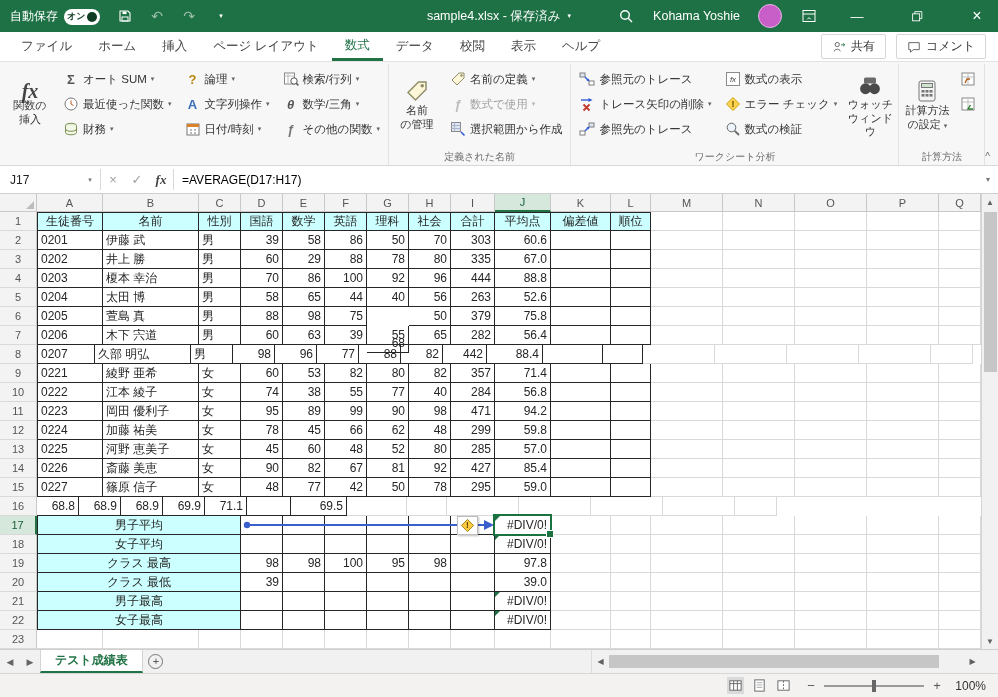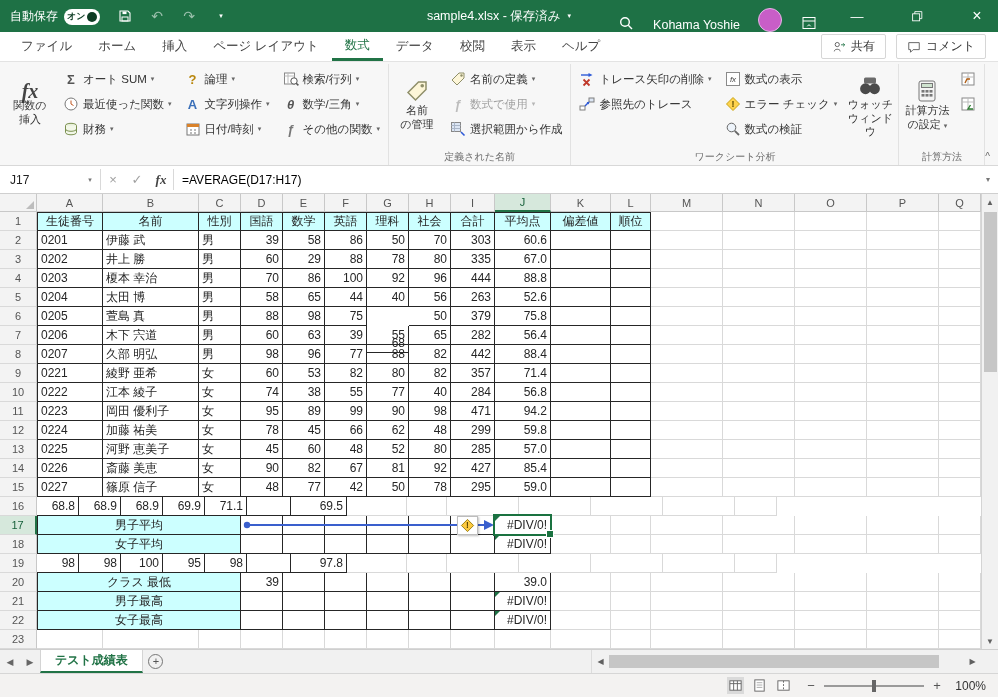--- a/index.html
+++ b/index.html
@@ -14,21 +14,21 @@
 .pill{width:36px;height:16px;background:#fff;border-radius:8px;display:flex;align-items:center;
  justify-content:space-between;padding:0 3px}
 .pill .ptxt{font-size:9px;color:#0e3d24;font-weight:bold}
 .pill .knob{width:10px;height:10px;border-radius:50%;background:#0e3d24}
 .qat{display:flex;align-items:center;gap:14px;margin-left:16px}
 .qbtn{display:flex;align-items:center;justify-content:center;width:18px;height:18px;font-size:14px}
 .dim{opacity:.55}
 .t-center{position:absolute;left:50%;transform:translateX(-50%);display:flex;align-items:center;gap:7px;
  font-size:12.5px;white-space:nowrap}
 .carW{font-size:7px}
-.t-right{margin-left:auto;display:flex;align-items:flex-end;gap:18px}
+.t-right{margin-left:auto;display:flex;align-items:center;gap:18px}
 .uname{font-size:12.5px}
 .avatar{width:24px;height:24px;border-radius:50%;background:#c85ec7;border:1px solid #e7b6e6}
 .wbtn{width:42px;height:32px;display:flex;align-items:center;justify-content:center;font-size:13px}
 
 
 .tabrow{position:absolute;top:32px;left:0;right:0;height:30px;background:#fff;border-bottom:1px solid #e3e3e3;
  display:flex;align-items:stretch;padding-left:8px}
 .rtab{padding:0 13px;display:flex;align-items:center;font-size:12.5px;color:#444}
 .rtab.active{color:#217346;border-bottom:3px solid #217346}
 .tr-right{margin-left:auto;display:flex;gap:10px;align-items:center;padding-right:12px}
@@ -360,20 +360,31 @@
     </div>
     <div class="rgl">定義された名前</div>
   </div>
 
   <div class="rgroup">
     <div class="rgc">
       <div class="rcol">
         <div class="sbtn">
           <span class="icn">
             <svg viewBox="0 0 16 16">
+                <rect x="1" y="2" width="5" height="4" fill="#dce6f4" stroke="#7f7f7f"></rect>
+                <rect x="10" y="10" width="5" height="4" fill="#fff" stroke="#7f7f7f"></rect>
+                <path d="M6 6 L9.4 9.4" stroke="#2f5bd7" stroke-width="1.4"></path>
+                <polygon points="10.6,10.6 7.6,9.8 9.8,7.6" fill="#2f5bd7"></polygon>
+              </svg>
+          </span>
+          <span>参照元のトレース</span>
+        </div>
+        <div class="sbtn">
+          <span class="icn">
+            <svg viewBox="0 0 16 16">
                 <path d="M2 4 h8" stroke="#2f5bd7" stroke-width="1.4"></path>
                 <polygon points="13.5,4 9.5,2 9.5,6" fill="#2f5bd7"></polygon>
                 <path d="M4.5 8.5 l6 6 M10.5 8.5 l-6 6" stroke="#c0392b" stroke-width="1.8"></path>
               </svg>
           </span>
           <span>トレース矢印の削除</span>
           <span class="car">▾</span>
         </div>
         <div class="sbtn">
           <span class="icn">
@@ -654,21 +665,21 @@
         <div class="c tb" style="width: 60px;"></div>
         <div class="c tb" style="width: 40px;"></div>
         <div class="c" style="width: 72px;"></div>
         <div class="c" style="width: 72px;"></div>
         <div class="c" style="width: 72px;"></div>
         <div class="c" style="width: 72px;"></div>
         <div class="c" style="width: 42px;"></div>
       </div>
       <div class="grow">
         <div class="gut" style="width: 37px;">8</div>
-        <div class="c tb lft bl" style="width: 66px;">0207</div>
+        <div class="c tb lft bl" style="width: 58px;">0207</div>
         <div class="c tb lft" style="width: 96px;">久部 明弘</div>
         <div class="c tb lft" style="width: 42px;">男</div>
         <div class="c tb rgt" style="width: 42px;">98</div>
         <div class="c tb rgt" style="width: 42px;">96</div>
         <div class="c tb rgt" style="width: 42px;">77</div>
         <div class="c tb rgt" style="width: 42px;">88</div>
         <div class="c tb rgt" style="width: 42px;">82</div>
         <div class="c tb rgt" style="width: 44px;">442</div>
         <div class="c tb rgt" style="width: 56px;">88.4</div>
         <div class="c tb" style="width: 60px;"></div>
@@ -867,20 +878,21 @@
         <div class="c" style="width: 60px;"></div>
         <div class="c" style="width: 40px;"></div>
         <div class="c" style="width: 72px;"></div>
         <div class="c" style="width: 72px;"></div>
         <div class="c" style="width: 72px;"></div>
         <div class="c" style="width: 72px;"></div>
         <div class="c" style="width: 42px;"></div>
       </div>
       <div class="grow">
         <div class="gut" style="width: 37px;">19</div>
+        <div class="c tb cyan ctr bl" style="width: 204px;">クラス 最高</div>
         <div class="c tb rgt" style="width: 42px;">98</div>
         <div class="c tb rgt" style="width: 42px;">98</div>
         <div class="c tb rgt" style="width: 42px;">100</div>
         <div class="c tb rgt" style="width: 42px;">95</div>
         <div class="c tb rgt" style="width: 42px;">98</div>
         <div class="c tb" style="width: 44px;"></div>
         <div class="c tb rgt" style="width: 56px;">97.8</div>
         <div class="c" style="width: 60px;"></div>
         <div class="c" style="width: 40px;"></div>
         <div class="c" style="width: 72px;"></div>

